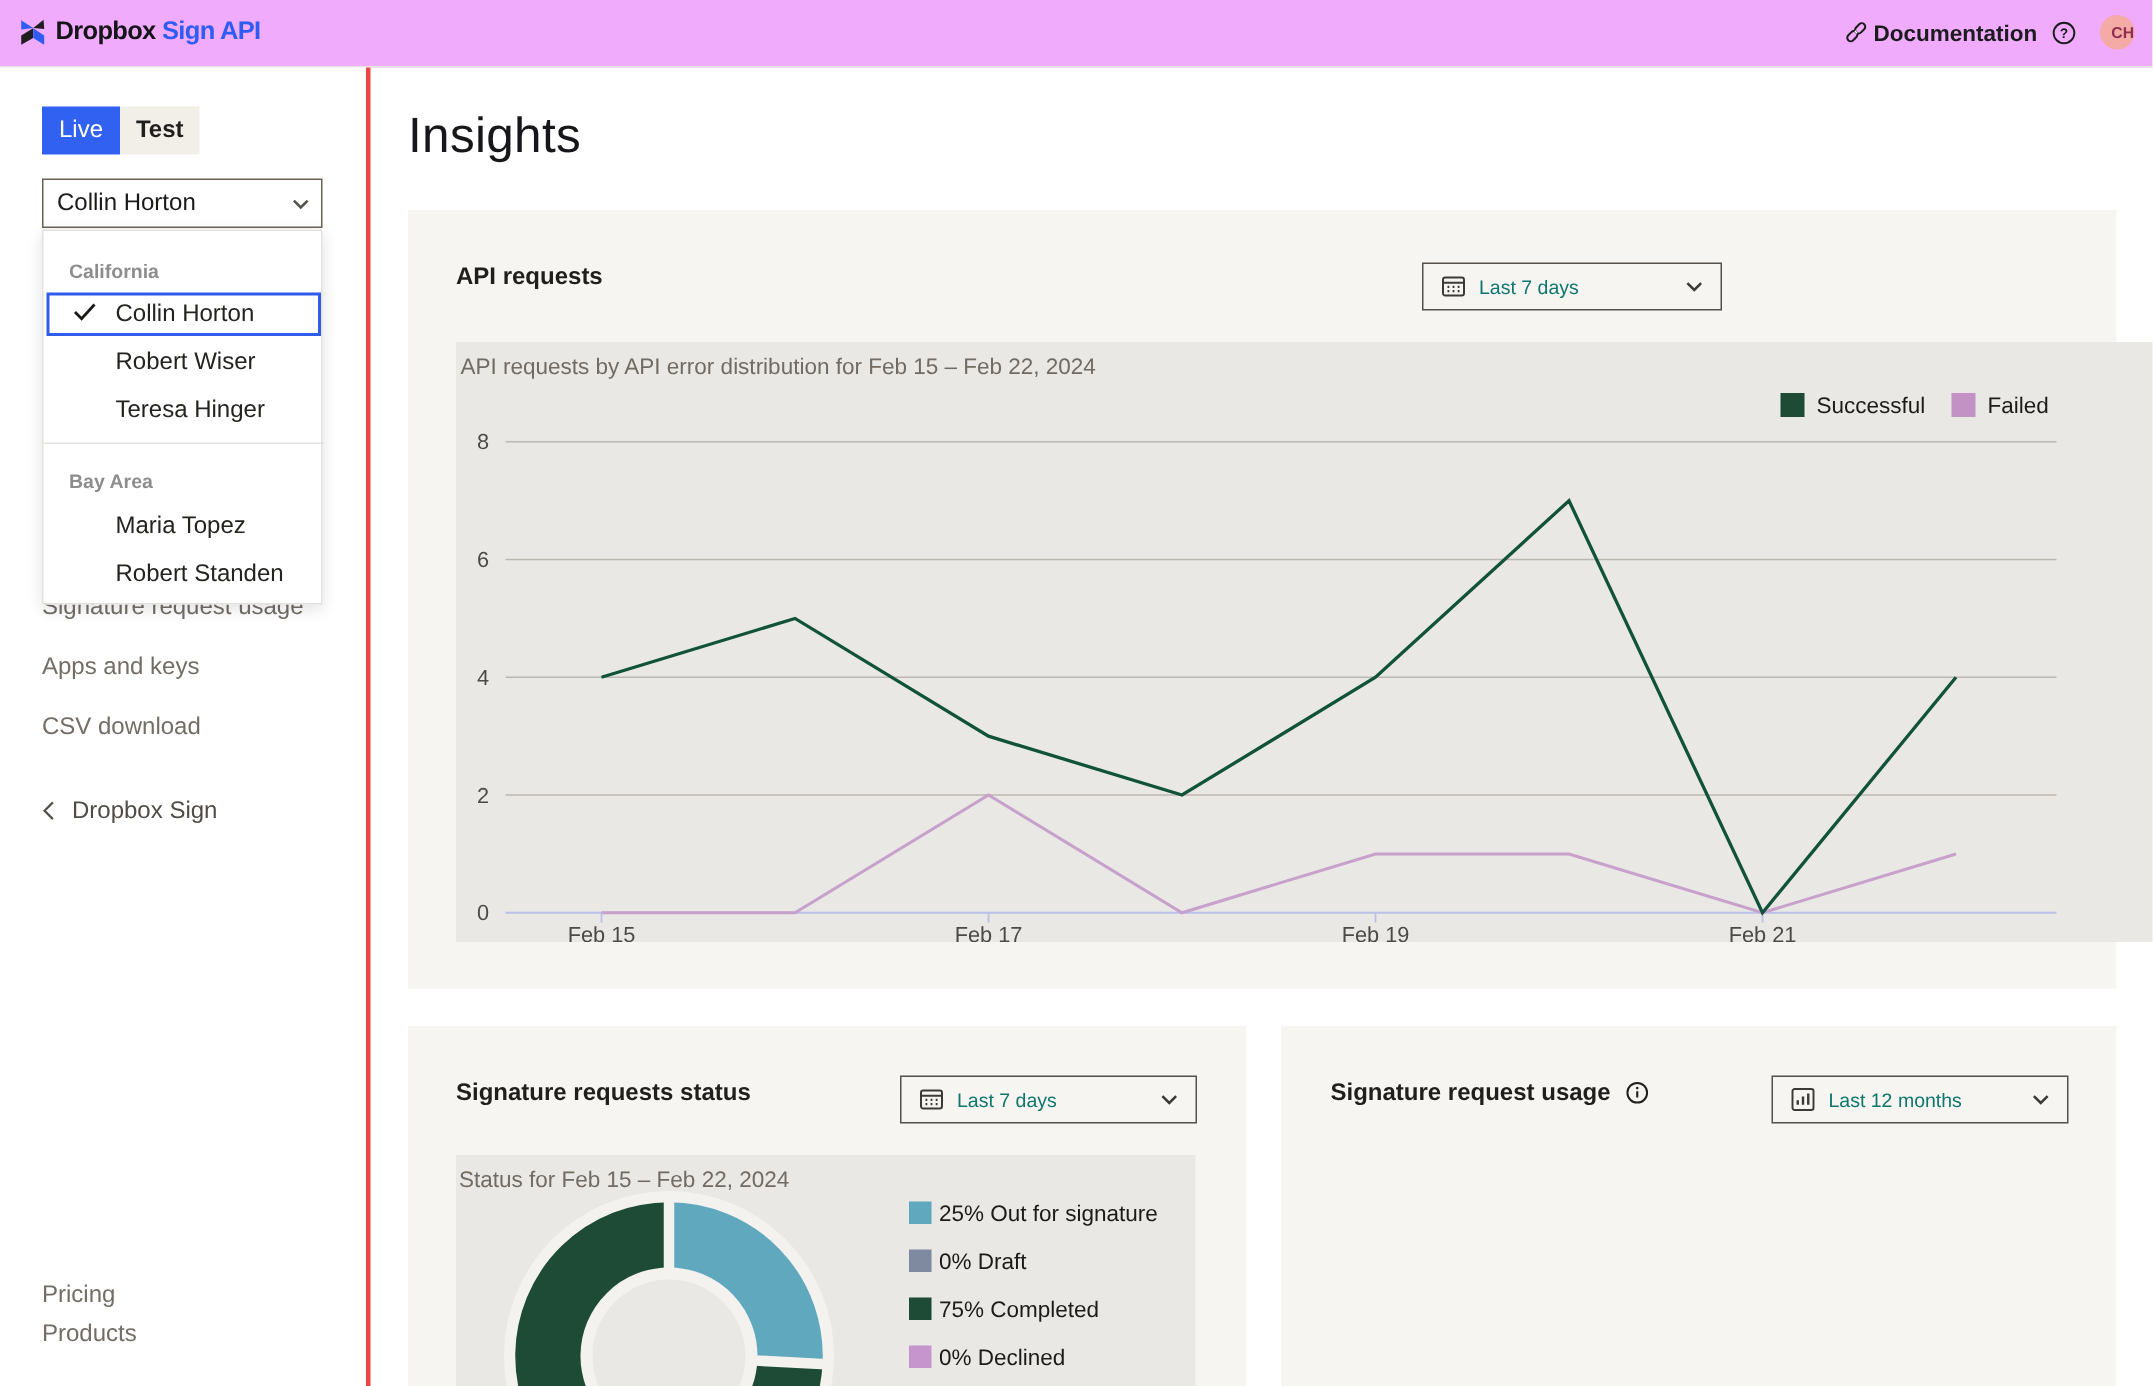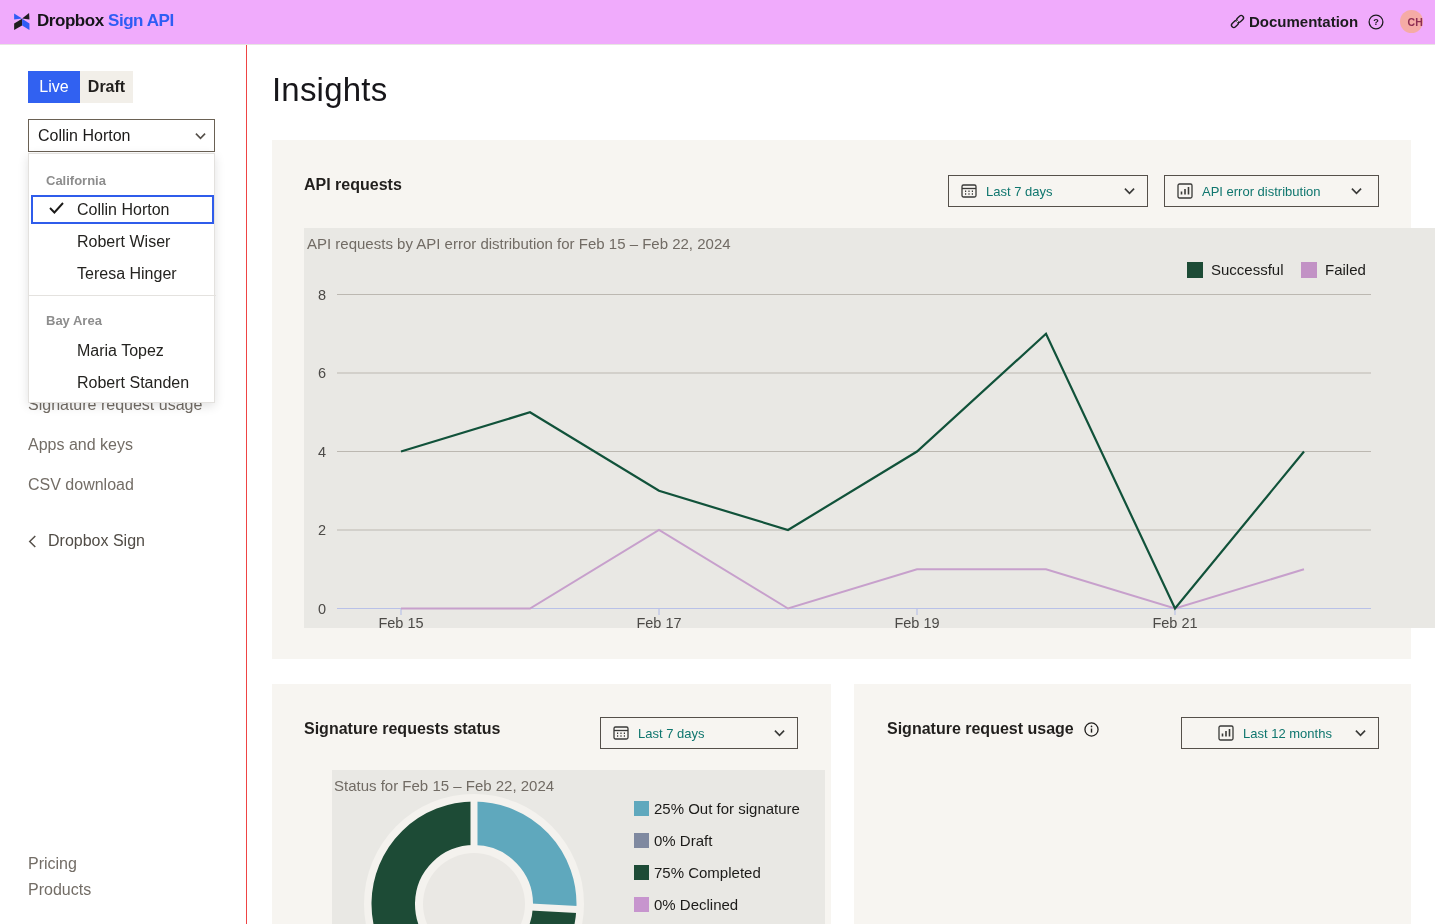--- a/index.html
+++ b/index.html
@@ -16,21 +16,21 @@
 #logotext .blue { color:#2f5cf4; font-weight:600; }
 #docs { position:absolute; left:1229px; top:13px; font-size:15px; font-weight:600; color:#1c1c1e; }
 #docs svg { vertical-align:-3px; margin-right:3px; }
 #qicon { position:absolute; left:1368px; top:14px; }
 #avatar { position:absolute; left:1400px; top:10px; width:23px; height:23px; border-radius:50%;
   background:#f5aba5; color:#8e2d52; font-size:10.5px; font-weight:700; text-align:right;
   line-height:24px; letter-spacing:0.2px; }
 
 
 #side { position:absolute; left:0; top:45px; width:247px; height:879px; background:#fff;
-  border-right:1px solid #ef4444; }
+  border-right:3px solid #ef4444; }
 #seg { position:absolute; left:28px; top:26px; height:32px; display:flex; }
 #seg .on { width:52px; background:#3161f1; color:#fff; font-size:16px; font-weight:500;
   text-align:center; line-height:32px; }
 #seg .off { width:53px; background:#f2efe9; color:#211f1d; font-size:16px; font-weight:700;
   text-align:center; line-height:32px; }
 #selbox { position:absolute; left:28px; top:74px; width:187px; height:33px;
   border:1px solid #6a6154; background:#fff; font-size:16px; color:#1a1918;
   line-height:31px; padding-left:9px; }
 #selbox svg { position:absolute; right:8px; top:12px; }
 .menu { position:absolute; left:28px; font-size:16px; color:#736d66; }
@@ -87,21 +87,21 @@
     <svg id="qicon" width="16" height="16" viewBox="0 0 20 20">
       <circle cx="10" cy="10" r="8.6" fill="none" stroke="#1c1c1e" stroke-width="1.6"></circle>
       <text x="10" y="14.2" font-size="11.5" font-weight="700" text-anchor="middle" fill="#1c1c1e" font-family="Liberation Sans">?</text>
     </svg>
     <div id="avatar">CH</div>
   </div>
 
   <div id="side">
     <div id="seg">
         <div class="on">Live</div>
-        <div class="off">Draft</div>
+        <div class="off">Test</div>
       </div>
     <div id="selbox">Collin Horton
       <svg width="11" height="8" viewBox="0 0 12 8" fill="none" stroke="#55504a" stroke-width="1.8">
           <path d="M1 1.5 L6 6.5 L11 1.5"></path>
         </svg>
     </div>
     <div class="menu" style="top:351px;">Signature request usage</div>
     <div class="menu" style="top:391px;">Apps and keys</div>
     <div class="menu" style="top:431px;">CSV download</div>
     <div id="backlink">
@@ -142,34 +142,20 @@
             <line x1="4" y1="11" x2="5.2" y2="11"></line>
             <line x1="7.4" y1="11" x2="8.6" y2="11"></line>
             <line x1="10.8" y1="11" x2="12" y2="11"></line>
           </g>
       </svg>
       <span class="lbl">Last 7 days</span>
       <svg class="chv" width="11" height="8" viewBox="0 0 12 8" fill="none" stroke="#3a3a38" stroke-width="1.8">
           <path d="M1 1.5 L6 6.5 L11 1.5"></path>
         </svg>
     </div>
-    <div class="selbtn" style="left:892px; top:35px; width:215px;">
-      <svg class="ico" width="16" height="16" viewBox="0 0 16 16" fill="none" stroke="#3a3a38" stroke-width="1.3">
-        <rect x="1" y="1" width="14" height="14" rx="1.5"></rect>
-        <g stroke-width="1.6">
-            <line x1="4.5" y1="11.5" x2="4.5" y2="8.5"></line>
-            <line x1="8" y1="11.5" x2="8" y2="6"></line>
-            <line x1="11.5" y1="11.5" x2="11.5" y2="4"></line>
-          </g>
-      </svg>
-      <span class="lbl">API error distribution</span>
-      <svg class="chv" style="right:16px" width="11" height="8" viewBox="0 0 12 8" fill="none" stroke="#3a3a38" stroke-width="1.8">
-          <path d="M1 1.5 L6 6.5 L11 1.5"></path>
-        </svg>
-    </div>
     <div class="plot" style="left:32px; top:88px; width:1298px; height:400px;">
       <svg width="1073" height="400">
         <text x="3" y="21" font-size="15" fill="#716b64" font-family="Liberation Sans">API requests by API error distribution for Feb 15 – Feb 22, 2024</text>
         <rect x="883" y="34" width="16" height="16" fill="#1d4b36"></rect>
         <text x="907" y="47" font-size="15" fill="#1c1b19" font-family="Liberation Sans">Successful</text>
         <rect x="997" y="34" width="16" height="16" fill="#c292c5"></rect>
         <text x="1021" y="47" font-size="15" fill="#1c1b19" font-family="Liberation Sans">Failed</text>
         <g stroke="#bcb8b1" stroke-width="1">
           <line x1="33" y1="66.5" x2="1067" y2="66.5"></line>
           <line x1="33" y1="145" x2="1067" y2="145"></line>
@@ -215,21 +201,21 @@
             <line x1="4" y1="11" x2="5.2" y2="11"></line>
             <line x1="7.4" y1="11" x2="8.6" y2="11"></line>
             <line x1="10.8" y1="11" x2="12" y2="11"></line>
           </g>
       </svg>
       <span class="lbl">Last 7 days</span>
       <svg class="chv" width="11" height="8" viewBox="0 0 12 8" fill="none" stroke="#3a3a38" stroke-width="1.8">
           <path d="M1 1.5 L6 6.5 L11 1.5"></path>
         </svg>
     </div>
-    <div class="plot" style="left:32px; top:86px; width:493px; height:154px;margin-left:28px;">
+    <div class="plot" style="left:32px; top:86px; width:493px; height:154px;">
       <svg width="493" height="154">
         <text x="2" y="21" font-size="15" fill="#716b64" font-family="Liberation Sans">Status for Feb 15 – Feb 22, 2024</text>
         <g transform="translate(142,134)">
           <circle cx="0" cy="0" r="110" fill="#f4f2ee"></circle>
           <path d="M 0 -80.75 A 80.75 80.75 0 0 1 80.64 4.23" fill="none" stroke="#5fa8bd" stroke-width="43.5"></path>
           <path d="M 80.64 4.23 A 80.75 80.75 0 1 1 0 -80.75" fill="none" stroke="#1d4b36" stroke-width="43.5"></path>
           <circle cx="0" cy="0" r="51" fill="#eae8e4"></circle>
           <rect x="-3.5" y="-108" width="7" height="56" fill="#f4f2ee"></rect>
           <rect x="-3.5" y="-108" width="7" height="56" fill="#f4f2ee" transform="rotate(93)"></rect>
         </g>
@@ -248,21 +234,21 @@
   </div>
 
   <div class="card" id="card3">
     <div class="ctitle" style="left:33px; top:36px;">Signature request usage
       <svg width="15" height="15" viewBox="0 0 16 16" style="vertical-align:-2.5px; margin-left:6px;">
         <circle cx="8" cy="8" r="7" fill="none" stroke="#211f1d" stroke-width="1.4"></circle>
         <line x1="8" y1="7" x2="8" y2="11.3" stroke="#211f1d" stroke-width="1.5"></line>
         <circle cx="8" cy="4.7" r="0.9" fill="#211f1d"></circle>
       </svg>
     </div>
-    <div class="selbtn" style="left:327px; top:33px; width:198px;padding-left:24px;">
+    <div class="selbtn" style="left:327px; top:33px; width:198px;">
       <svg class="ico" width="16" height="16" viewBox="0 0 16 16" fill="none" stroke="#3a3a38" stroke-width="1.3">
         <rect x="1" y="1" width="14" height="14" rx="1.5"></rect>
         <g stroke-width="1.6">
             <line x1="4.5" y1="11.5" x2="4.5" y2="8.5"></line>
             <line x1="8" y1="11.5" x2="8" y2="6"></line>
             <line x1="11.5" y1="11.5" x2="11.5" y2="4"></line>
           </g>
       </svg>
       <span class="lbl">Last 12 months</span>
       <svg class="chv" width="11" height="8" viewBox="0 0 12 8" fill="none" stroke="#3a3a38" stroke-width="1.8">

